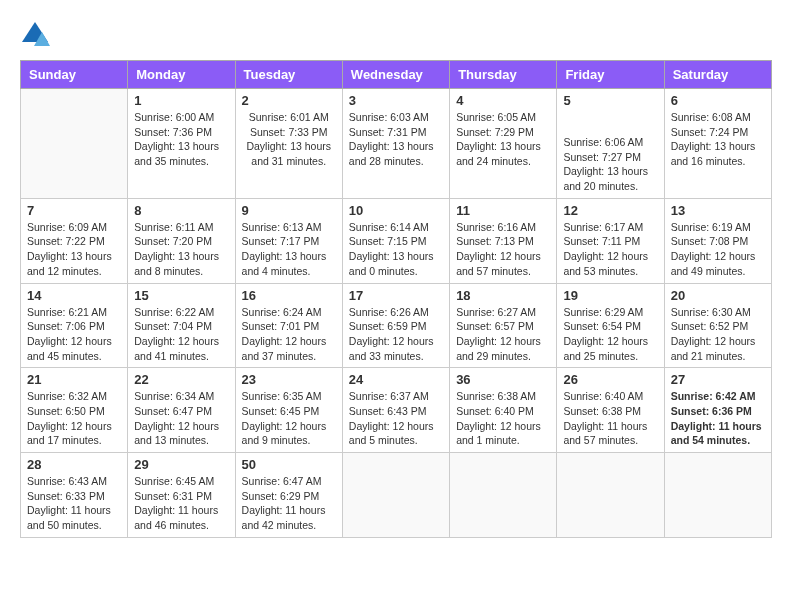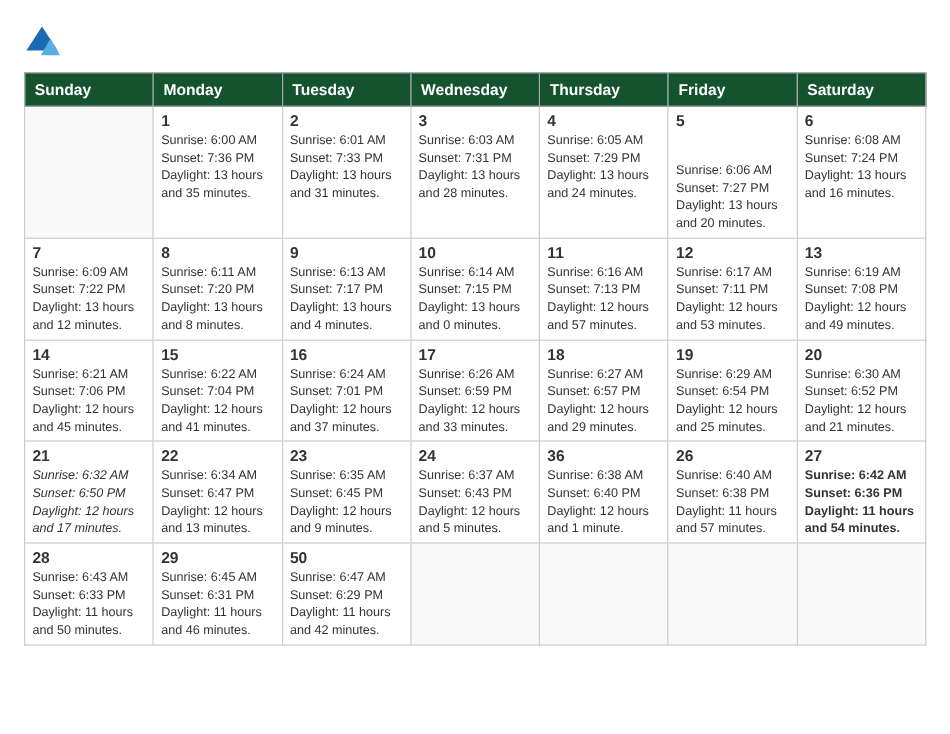--- a/index.html
+++ b/index.html
@@ -51,21 +51,21 @@
     .subtitle {
       font-size: 16px;
       color: #555;
     }
     table {
       width: 100%;
       border-collapse: collapse;
       font-size: 11px;
     }
     th {
-      background-color: #14532d;
+      background-color: #8b5cf6;
       color: #fff;
       text-align: left;
       padding: 6px 8px;
       font-size: 13px;
       font-weight: bold;
       border: 1px solid #aaa;
     }
     td {
       vertical-align: top;
       border: 1px solid #ccc;
@@ -125,21 +125,21 @@
         <td class="empty-cell"></td>
         <td>
           <div class="day-number">1</div>
           <div class="day-info" style="white-space: pre-line;">Sunrise: 6:00 AM
 Sunset: 7:36 PM
 Daylight: 13 hours
 and 35 minutes.</div>
         </td>
         <td>
           <div class="day-number">2</div>
-          <div class="day-info" style="white-space: pre-line;">Sunrise: 6:01 AM
+          <div class="day-info" style="white-space: pre-line; text-align: center;">Sunrise: 6:01 AM
 Sunset: 7:33 PM
 Daylight: 13 hours
 and 31 minutes.</div>
         </td>
         <td>
           <div class="day-number">3</div>
           <div class="day-info" style="white-space: pre-line;">Sunrise: 6:03 AM
 Sunset: 7:31 PM
 Daylight: 13 hours
 and 28 minutes.</div>
@@ -264,21 +264,21 @@
           <div class="day-number">20</div>
           <div class="day-info" style="white-space: pre-line;">Sunrise: 6:30 AM
 Sunset: 6:52 PM
 Daylight: 12 hours
 and 21 minutes.</div>
         </td>
       </tr>
       <tr>
         <td>
           <div class="day-number">21</div>
-          <div class="day-info" style="white-space: pre-line; font-style: italic;">Sunrise: 6:32 AM
+          <div class="day-info" style="white-space: pre-line;">Sunrise: 6:32 AM
 Sunset: 6:50 PM
 Daylight: 12 hours
 and 17 minutes.</div>
         </td>
         <td>
           <div class="day-number">22</div>
           <div class="day-info" style="white-space: pre-line;">Sunrise: 6:34 AM
 Sunset: 6:47 PM
 Daylight: 12 hours
 and 13 minutes.</div>

